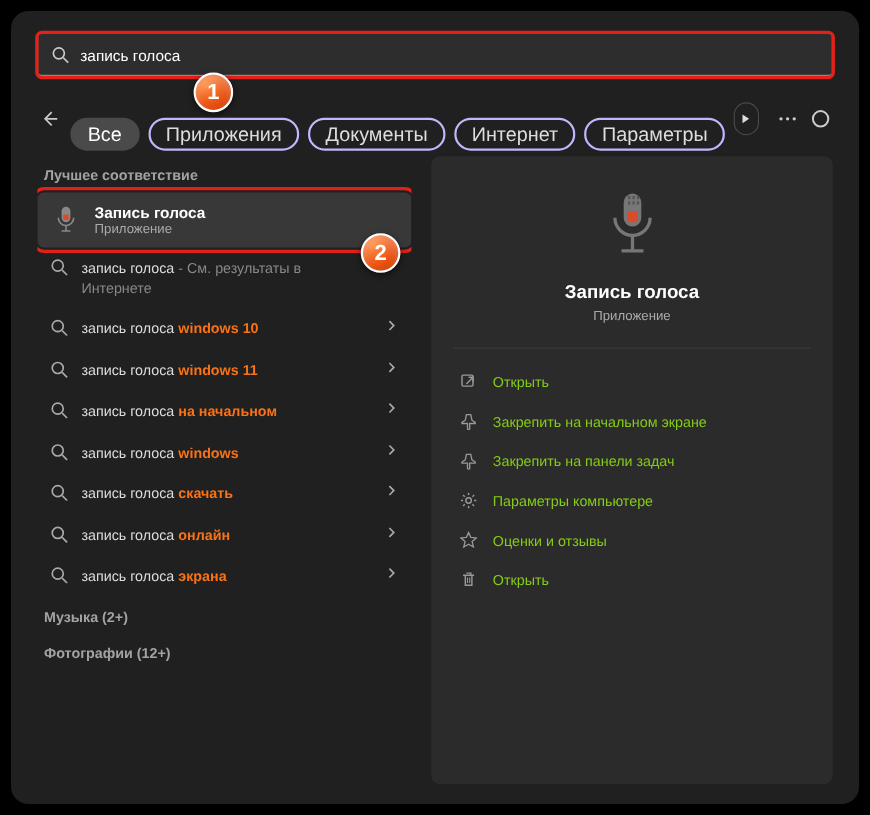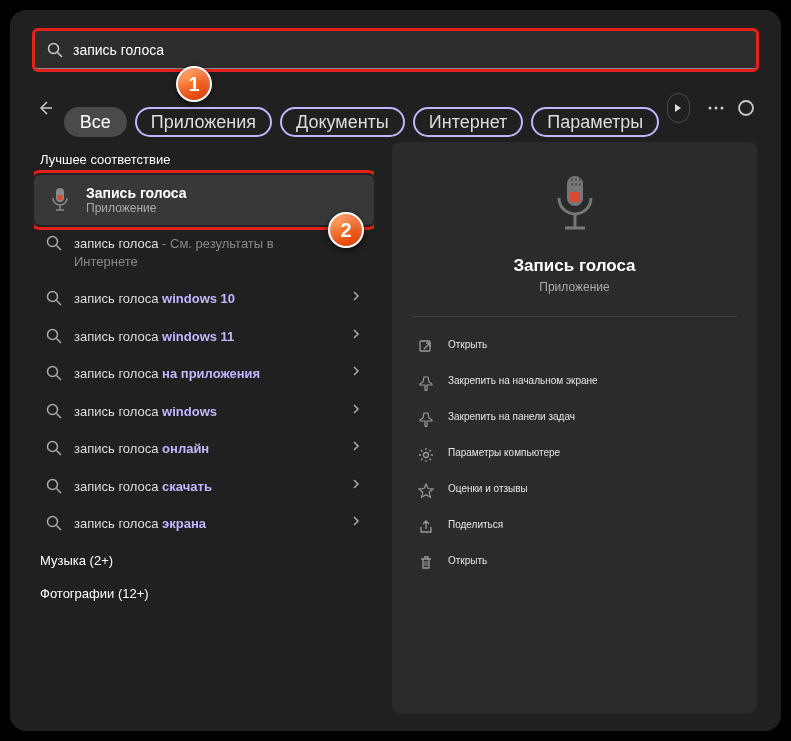--- a/index.html
+++ b/index.html
@@ -19,43 +19,43 @@
 .filter-pill.active { background: #4a4a4a; color: #fff; border-color: #4a4a4a; }
 .filter-more { width: 32px; height: 30px; display: flex; align-items: center; justify-content: center; border: 1px solid #4a4a4a; border-radius: 15px; cursor: pointer; }
 .filter-more svg { fill: #ddd; }
 .spacer { flex: 1; }
 .dots-btn, .circle-btn { width: 32px; height: 32px; display: flex; align-items: center; justify-content: center; color: #ccc; cursor: pointer; border-radius: 4px; }
 
 .content { display: flex; gap: 18px; margin-top: 16px; height: calc(100% - 110px); }
 .left-col { flex: 0 0 340px; overflow: hidden; }
 .right-col { flex: 1; background: #2b2b2b; border-radius: 8px; padding: 20px; }
 
-.section-title { color: #ffffff; font-size: 13px; font-weight: 400; padding: 10px 6px 8px; }
+.section-title { color: #a3a3a3; font-size: 13px; font-weight: 700; padding: 10px 6px 8px; }
 
 .best-match { position: relative; background: #383838; border-radius: 6px; padding: 10px 12px; display: flex; align-items: center; gap: 12px; cursor: pointer; }
 .best-match.highlight { outline: 3px solid #e32119; outline-offset: 2px; }
 .bm-icon { width: 28px; height: 28px; display: flex; align-items: center; justify-content: center; }
 .bm-text { display: flex; flex-direction: column; }
 .bm-title { color: #fff; font-size: 14px; font-weight: 600; }
 .bm-sub { color: #aaa; font-size: 12px; }
 
 .web-item { display: flex; align-items: flex-start; gap: 12px; padding: 10px 12px; cursor: pointer; border-radius: 4px; position: relative; }
 .web-icon { width: 16px; height: 16px; flex-shrink: 0; }
 .web-text { flex: 1; color: #ddd; font-size: 13px; line-height: 1.35; }
 .web-text .dim { color: #888; }
-.web-text .bold { color: #c4b5fd; font-weight: 600; }
+.web-text .bold { color: #f97316; font-weight: 600; }
 .chevron { width: 12px; height: 12px; flex-shrink: 0; }
 
 .preview-icon-wrap { display: flex; flex-direction: column; align-items: center; margin-top: 10px; }
 .preview-icon { width: 60px; height: 70px; margin-bottom: 14px; }
 .preview-title { color: #fff; font-size: 17px; font-weight: 600; }
 .preview-sub { color: #aaa; font-size: 12px; margin-top: 4px; }
 .divider { height: 1px; background: #3d3d3d; margin: 22px 0 12px; }
 
-.action-item { display: flex; align-items: flex-start; gap: 14px; padding: 10px 6px; cursor: pointer; border-radius: 4px; color: #e5e5e5; font-size: 10px; }
+.action-item { display: flex; align-items: flex-end; gap: 14px; padding: 10px 6px; cursor: pointer; border-radius: 4px; color: #84cc16; font-size: 13px; }
 .action-icon { width: 16px; height: 16px; flex-shrink: 0; }
 
 svg { display: block; }
 </style>
 </head>
 <body>
 
 <div class="frame">
 
   <div class="search-bar highlight">
@@ -150,51 +150,51 @@
             <div class="web-text"><span>запись голоса </span><span class="bold">windows 11</span></div>
             <svg class="chevron" viewBox="0 0 12 12">
               <path d="M4 2 L8 6 L4 10" fill="none" stroke="#aaa" stroke-width="1.5"></path>
             </svg>
           </div>
           <div class="web-item">
             <svg class="web-icon" viewBox="0 0 16 16">
               <circle cx="6.5" cy="6.5" r="5" fill="none" stroke="#aaa" stroke-width="1.5"></circle>
               <line x1="10.5" y1="10.5" x2="15" y2="15" stroke="#aaa" stroke-width="1.5"></line>
             </svg>
-            <div class="web-text"><span>запись голоса </span><span class="bold">на приложения</span></div>
+            <div class="web-text"><span>запись голоса </span><span class="bold">на начальном</span></div>
             <svg class="chevron" viewBox="0 0 12 12">
               <path d="M4 2 L8 6 L4 10" fill="none" stroke="#aaa" stroke-width="1.5"></path>
             </svg>
           </div>
           <div class="web-item">
             <svg class="web-icon" viewBox="0 0 16 16">
               <circle cx="6.5" cy="6.5" r="5" fill="none" stroke="#aaa" stroke-width="1.5"></circle>
               <line x1="10.5" y1="10.5" x2="15" y2="15" stroke="#aaa" stroke-width="1.5"></line>
             </svg>
             <div class="web-text"><span>запись голоса </span><span class="bold">windows</span></div>
             <svg class="chevron" viewBox="0 0 12 12">
               <path d="M4 2 L8 6 L4 10" fill="none" stroke="#aaa" stroke-width="1.5"></path>
             </svg>
           </div>
           <div class="web-item">
             <svg class="web-icon" viewBox="0 0 16 16">
               <circle cx="6.5" cy="6.5" r="5" fill="none" stroke="#aaa" stroke-width="1.5"></circle>
               <line x1="10.5" y1="10.5" x2="15" y2="15" stroke="#aaa" stroke-width="1.5"></line>
             </svg>
+            <div class="web-text"><span>запись голоса </span><span class="bold">скачать</span></div>
+            <svg class="chevron" viewBox="0 0 12 12">
+              <path d="M4 2 L8 6 L4 10" fill="none" stroke="#aaa" stroke-width="1.5"></path>
+            </svg>
+          </div>
+          <div class="web-item">
+            <svg class="web-icon" viewBox="0 0 16 16">
+              <circle cx="6.5" cy="6.5" r="5" fill="none" stroke="#aaa" stroke-width="1.5"></circle>
+              <line x1="10.5" y1="10.5" x2="15" y2="15" stroke="#aaa" stroke-width="1.5"></line>
+            </svg>
             <div class="web-text"><span>запись голоса </span><span class="bold">онлайн</span></div>
-            <svg class="chevron" viewBox="0 0 12 12">
-              <path d="M4 2 L8 6 L4 10" fill="none" stroke="#aaa" stroke-width="1.5"></path>
-            </svg>
-          </div>
-          <div class="web-item">
-            <svg class="web-icon" viewBox="0 0 16 16">
-              <circle cx="6.5" cy="6.5" r="5" fill="none" stroke="#aaa" stroke-width="1.5"></circle>
-              <line x1="10.5" y1="10.5" x2="15" y2="15" stroke="#aaa" stroke-width="1.5"></line>
-            </svg>
-            <div class="web-text"><span>запись голоса </span><span class="bold">скачать</span></div>
             <svg class="chevron" viewBox="0 0 12 12">
               <path d="M4 2 L8 6 L4 10" fill="none" stroke="#aaa" stroke-width="1.5"></path>
             </svg>
           </div>
           <div class="web-item">
             <svg class="web-icon" viewBox="0 0 16 16">
               <circle cx="6.5" cy="6.5" r="5" fill="none" stroke="#aaa" stroke-width="1.5"></circle>
               <line x1="10.5" y1="10.5" x2="15" y2="15" stroke="#aaa" stroke-width="1.5"></line>
             </svg>
             <div class="web-text"><span>запись голоса </span><span class="bold">экрана</span></div>
@@ -255,26 +255,20 @@
             <span>Параметры компьютере</span>
           </div>
           <div class="action-item">
             <svg class="action-icon" viewBox="0 0 16 16">
               <path d="M8 1 l2 4.5 l5 .5 l-3.8 3.3 l1.2 5 L8 11.8 l-4.4 2.5 l1.2 -5 L1 6 l5 -.5 z" fill="none" stroke="#999" stroke-width="1.2"></path>
             </svg>
             <span>Оценки и отзывы</span>
           </div>
           <div class="action-item">
             <svg class="action-icon" viewBox="0 0 16 16">
-              <path d="M3 8 v5 h10 v-5 M8 2 v8 M5 5 l3 -3 l3 3" fill="none" stroke="#999" stroke-width="1.3"></path>
-            </svg>
-            <span>Поделиться</span>
-          </div>
-          <div class="action-item">
-            <svg class="action-icon" viewBox="0 0 16 16">
               <path d="M3 4 h10 M5 4 v9 h6 v-9 M6 2 h4 v2" fill="none" stroke="#999" stroke-width="1.3"></path>
               <line x1="7" y1="6" x2="7" y2="11" stroke="#999" stroke-width="1"></line>
               <line x1="9" y1="6" x2="9" y2="11" stroke="#999" stroke-width="1"></line>
             </svg>
             <span>Открыть</span>
           </div>
         </div>
     </div>
   </div>
 </div>

